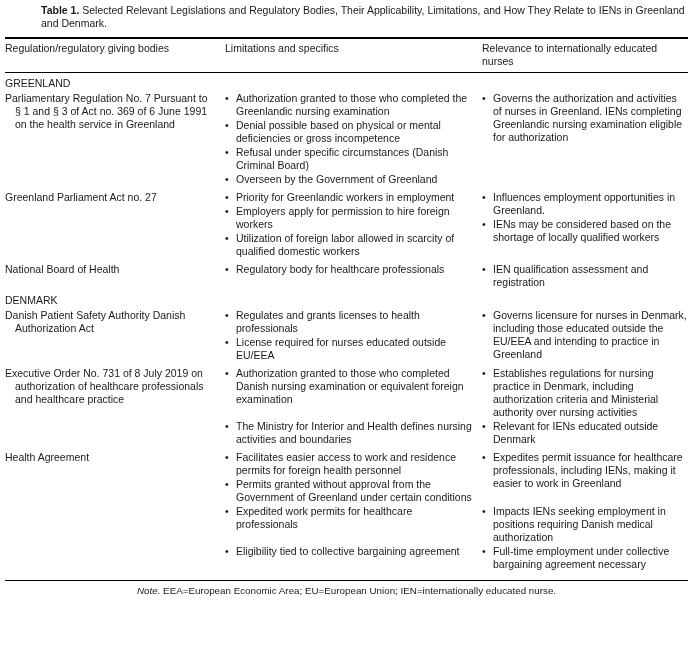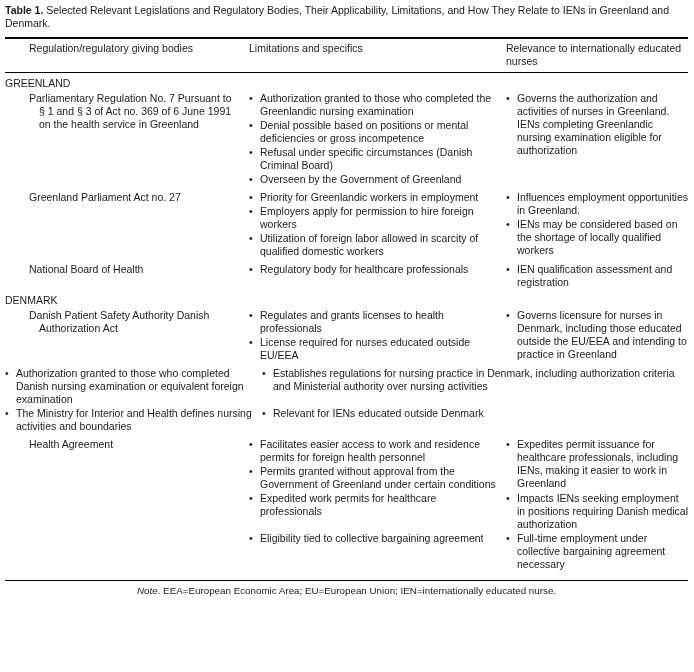--- a/index.html
+++ b/index.html
@@ -7,31 +7,31 @@
   body {
     width: 694px;
     height: 672px;
     overflow: hidden;
     font-family: "Liberation Sans", sans-serif;
     font-size: 10.5px;
     line-height: 13px;
     color: #1a1a1a;
     padding: 4px 6px 0 5px;
   }
-  .caption { margin-bottom: 7px; padding-right: 2px; }
+  .caption { margin-bottom: 7px; padding-right: 2px; margin-left: 36px; }
   .caption .cap-label { font-weight: bold; }
   .table-wrap { width: 100%; }
   .thead {
     display: flex;
     border-top: 2px solid #000;
     border-bottom: 1px solid #000;
     padding: 3px 0 4px 0;
   }
   .th { font-weight: normal; }
-  .col1 { width: 220px; flex-shrink: 0; padding-right: 10px; margin-left: 24px; }
+  .col1 { width: 220px; flex-shrink: 0; padding-right: 10px; }
   .col2 { width: 257px; flex-shrink: 0; padding-right: 10px; }
   .col3 { flex: 1; }
   .tbody { border-bottom: 1px solid #000; padding-top: 3px; padding-bottom: 4px; }
   .section-row { margin: 1px 0 2px 0; }
   .trow { display: flex; margin-bottom: 4px; justify-content: space-between; }
   .trow .col1 {
     padding-left: 10px;
     text-indent: -10px;
   }
   .groups { flex: 1; display: flex; flex-direction: column; }
@@ -62,21 +62,21 @@
         <div class="col1">Parliamentary Regulation No. 7 Pursuant to § 1 and § 3 of Act no. 369 of 6 June 1991 on the health service in Greenland</div>
         <div class="groups">
           <div class="group">
             <div class="col2">
               <div class="bullet">
                 <span class="dot">•</span>
                 <span class="btxt">Authorization granted to those who completed the Greenlandic nursing examination</span>
               </div>
               <div class="bullet">
                 <span class="dot">•</span>
-                <span class="btxt">Denial possible based on positions or mental deficiencies or gross incompetence</span>
+                <span class="btxt">Denial possible based on physical or mental deficiencies or gross incompetence</span>
               </div>
               <div class="bullet">
                 <span class="dot">•</span>
                 <span class="btxt">Refusal under specific circumstances (Danish Criminal Board)</span>
               </div>
               <div class="bullet">
                 <span class="dot">•</span>
                 <span class="btxt">Overseen by the Government of Greenland</span>
               </div>
             </div>
@@ -157,20 +157,21 @@
             <div class="col3">
               <div class="bullet">
                 <span class="dot">•</span>
                 <span class="btxt">Governs licensure for nurses in Denmark, including those educated outside the EU/EEA and intending to practice in Greenland</span>
               </div>
             </div>
           </div>
         </div>
       </div>
       <div class="trow">
+        <div class="col1">Executive Order No. 731 of 8 July 2019 on authorization of healthcare professionals and healthcare practice</div>
         <div class="groups">
           <div class="group">
             <div class="col2">
               <div class="bullet">
                 <span class="dot">•</span>
                 <span class="btxt">Authorization granted to those who completed Danish nursing examination or equivalent foreign examination</span>
               </div>
             </div>
             <div class="col3">
               <div class="bullet">

